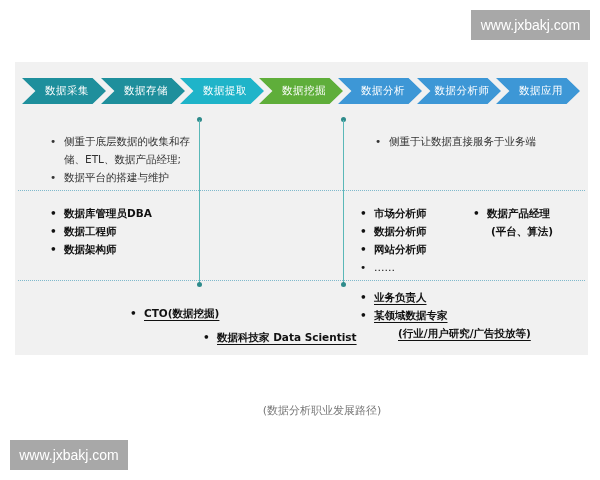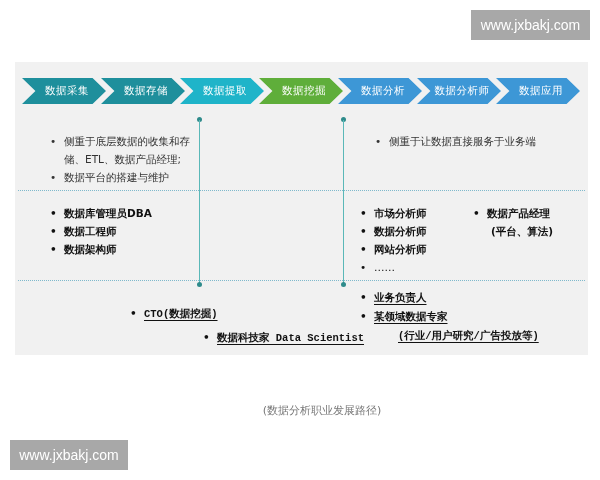--- a/index.html
+++ b/index.html
@@ -29,21 +29,21 @@
   }
   .vline { position: absolute; width: 1px; background: #5ab8b8; }
   .dot { position: absolute; width: 5px; height: 5px; border-radius: 50%; background: #2e8b8b; }
   .hdash { position: absolute; left: 3px; width: 567px; height: 0; border-top: 1px dotted #7fb9cc; }
 
   .text-block { position: absolute; font-size: 10.5px; color: #333; }
   .bul { position: relative; padding-left: 14px; line-height: 18px; }
   .bul::before { content: "•"; position: absolute; left: 0; top: 0; }
   .nobul { padding-left: 14px; line-height: 18px; }
   .bold { font-weight: bold; color: #111; font-size: 10.5px; }
-  .u { text-decoration: underline; text-underline-offset: 3px; font-family: Liberation Mono, monospace; }
+  .u { text-decoration: underline; text-underline-offset: 3px; }
 
   .caption {
     position: absolute; top: 403px; left: 0; width: 600px; text-align: center;
     font-size: 11px; color: #777; padding-left: 22px;
   }
 </style>
 </head>
 <body>
 
 <div class="watermark wm-top">www.jxbakj.com</div>

